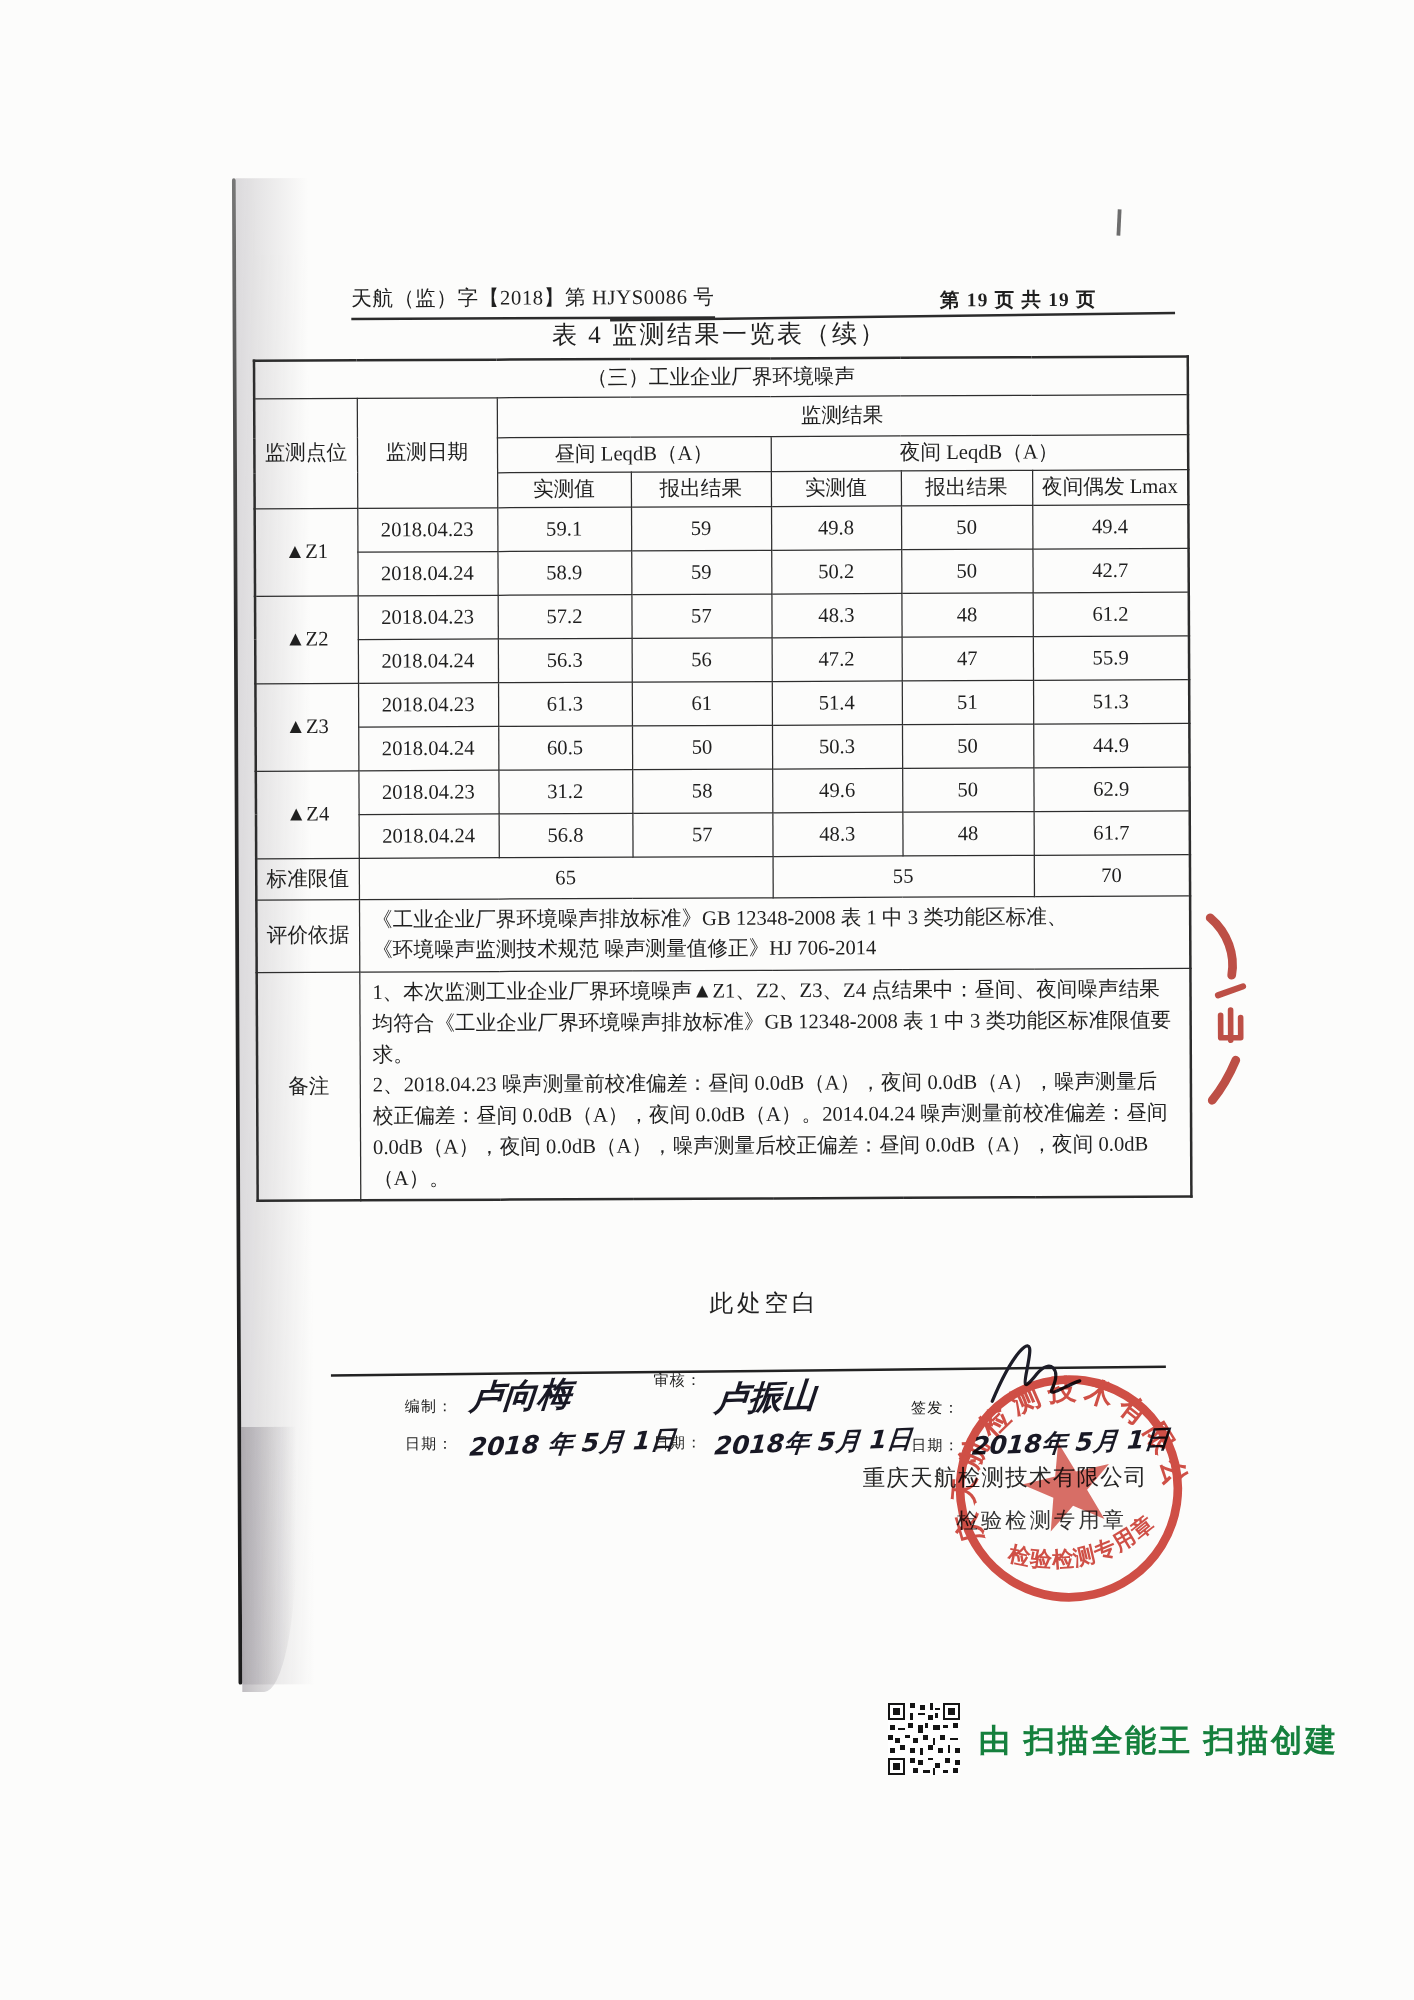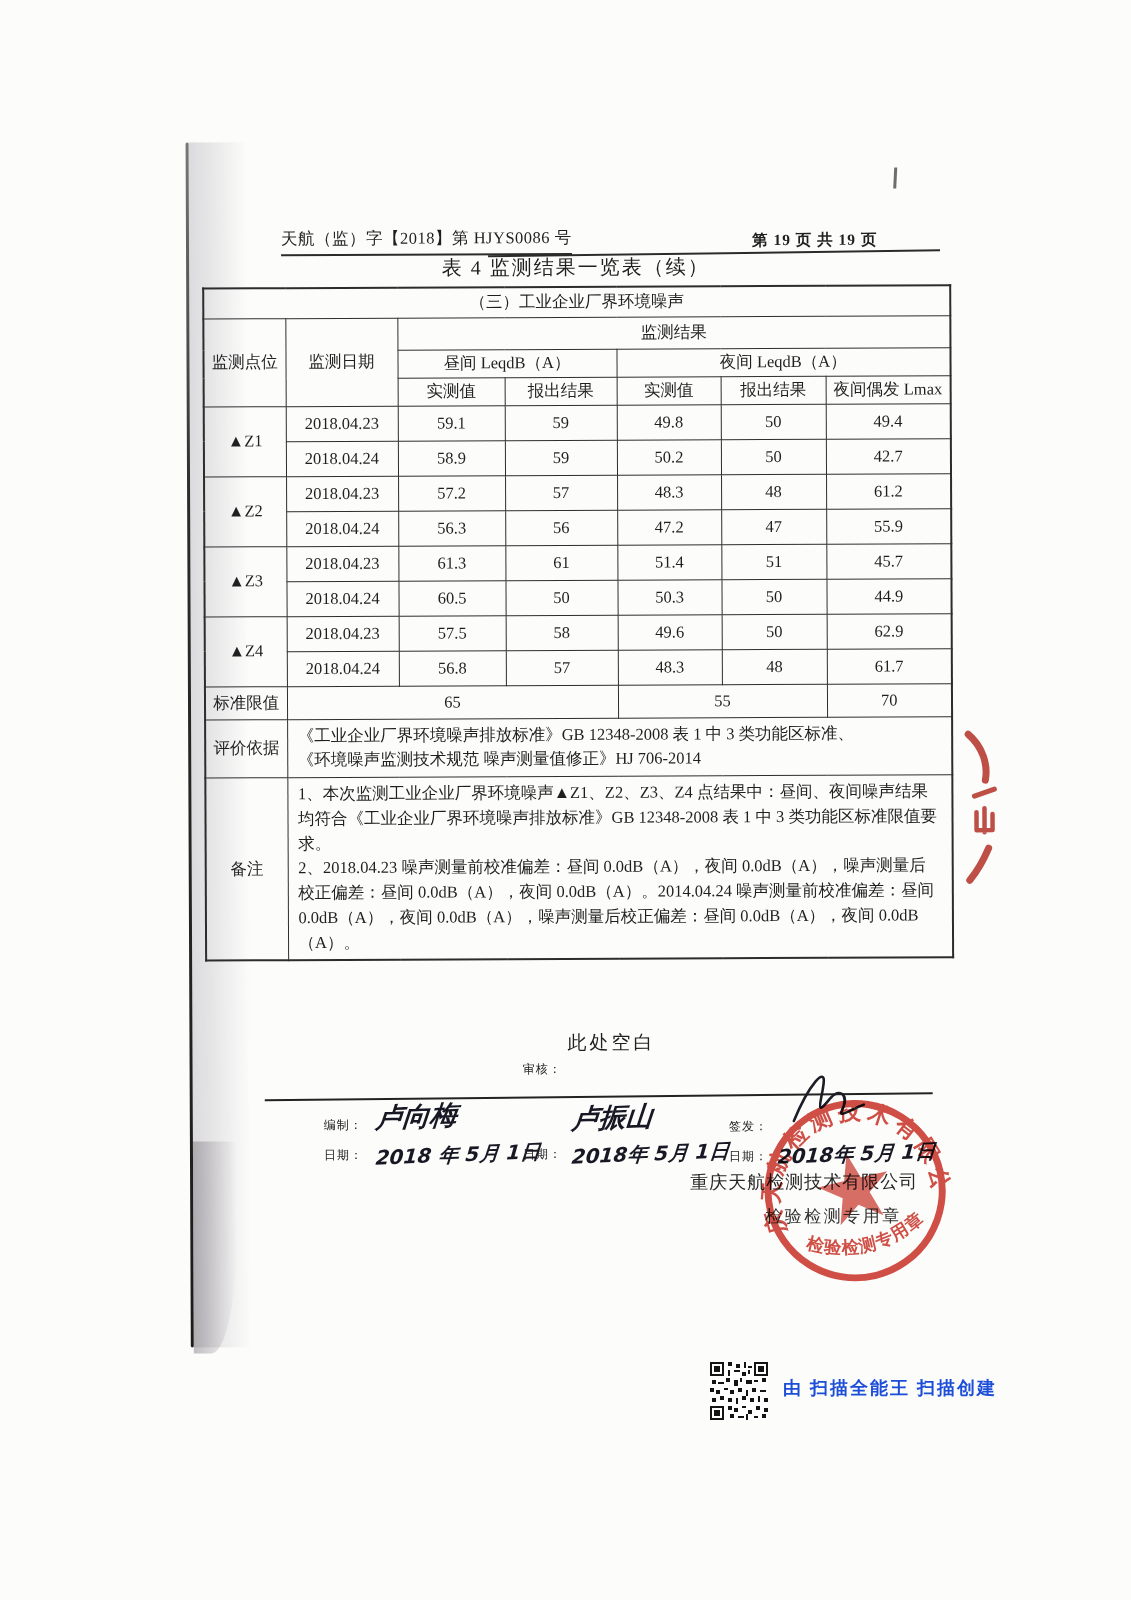--- a/index.html
+++ b/index.html
@@ -42,21 +42,21 @@
   
   .stamp{left:754px;top:1093px;width:198px;height:198px;transform:rotate(-13deg);opacity:.87;mix-blend-mode:multiply;}
   .stamp-ring{fill:none;stroke:#c8342a;stroke-width:7;}
   .stamp-star{fill:#c8342a;opacity:.82;}
   .stamp-text{fill:#c8342a;font-family:"Liberation Serif",serif;font-weight:bold;}
   .ring-text{font-size:23px;letter-spacing:5px;}
   .banner-text{font-size:17.5px;letter-spacing:1px;}
   .stamp-frag{left:958px;top:730px;width:52px;height:160px;opacity:.85;}
   
   .qr{left:710px;top:1362px;width:58px;height:58px;}
-  .scan-credit{left:783px;top:1376px;font-family:"Liberation Sans","DejaVu Sans",sans-serif;font-size:18px;font-weight:bold;letter-spacing:2px;color:#1d4ed8;}
+  .scan-credit{left:783px;top:1376px;font-family:"Liberation Sans","DejaVu Sans",sans-serif;font-size:25px;font-weight:bold;letter-spacing:2px;color:#15803d;}
 </style>
 </head>
 <body>
 
 <div id="scan">
 
   <div class="abs edge-line"></div>
   <div class="abs edge-shadow"></div>
   <div class="abs edge-wedge"></div>
   <div class="abs tick-mark"></div>
@@ -133,35 +133,35 @@
       <td>55.9</td>
     </tr>
 
     <tr class="rh-data">
       <td rowspan="2">▲Z3</td>
       <td>2018.04.23</td>
       <td>61.3</td>
       <td>61</td>
       <td>51.4</td>
       <td>51</td>
-      <td>45.7</td>
+      <td>51.3</td>
     </tr>
     <tr class="rh-data">
       <td>2018.04.24</td>
       <td>60.5</td>
       <td>50</td>
       <td>50.3</td>
       <td>50</td>
       <td>44.9</td>
     </tr>
 
     <tr class="rh-data">
       <td rowspan="2">▲Z4</td>
       <td>2018.04.23</td>
-      <td>57.5</td>
+      <td>31.2</td>
       <td>58</td>
       <td>49.6</td>
       <td>50</td>
       <td>62.9</td>
     </tr>
     <tr class="rh-data">
       <td>2018.04.24</td>
       <td>56.8</td>
       <td>57</td>
       <td>48.3</td>
@@ -194,21 +194,21 @@
 
   <div class="abs blank-note">此处空白</div>
 
   <div class="abs sign-rule"></div>
 
   <div class="abs plabel" style="left:322px;top:1116px;">编制：</div>
   <div class="abs hand hand-name" style="left:374px;top:1098px;">卢向梅</div>
   <div class="abs plabel" style="left:322px;top:1146px;">日期：</div>
   <div class="abs hand hand-date" style="left:374px;top:1141px;">2018 年 5月 1日</div>
 
-  <div class="abs plabel" style="left:521px;top:1061px;text-align:center;">审核：</div>
+  <div class="abs plabel" style="left:521px;top:1096px;text-align:center;">审核：</div>
   <div class="abs hand hand-name" style="left:570px;top:1100px;">卢振山</div>
   <div class="abs plabel" style="left:521px;top:1146px;">日期：</div>
   <div class="abs hand hand-date" style="left:570px;top:1141px;">2018年 5月 1日</div>
 
   <div class="abs plabel" style="left:727px;top:1119px;">签发：</div>
   <svg class="abs" style="left:778px;top:1066px;" width="92" height="62" viewBox="0 0 92 62">
     <path d="M14,56 C30,18 46,2 44,18 C42,36 34,54 50,34 C60,22 70,30 62,46 C58,54 72,44 84,40" fill="none" stroke="#1d1d28" stroke-width="2.6" stroke-linecap="round"></path>
   </svg>
   <div class="abs plabel" style="left:727px;top:1149px;">日期：</div>
   <div class="abs hand hand-date" style="left:776px;top:1142px;">2018年 5月 1日</div>

